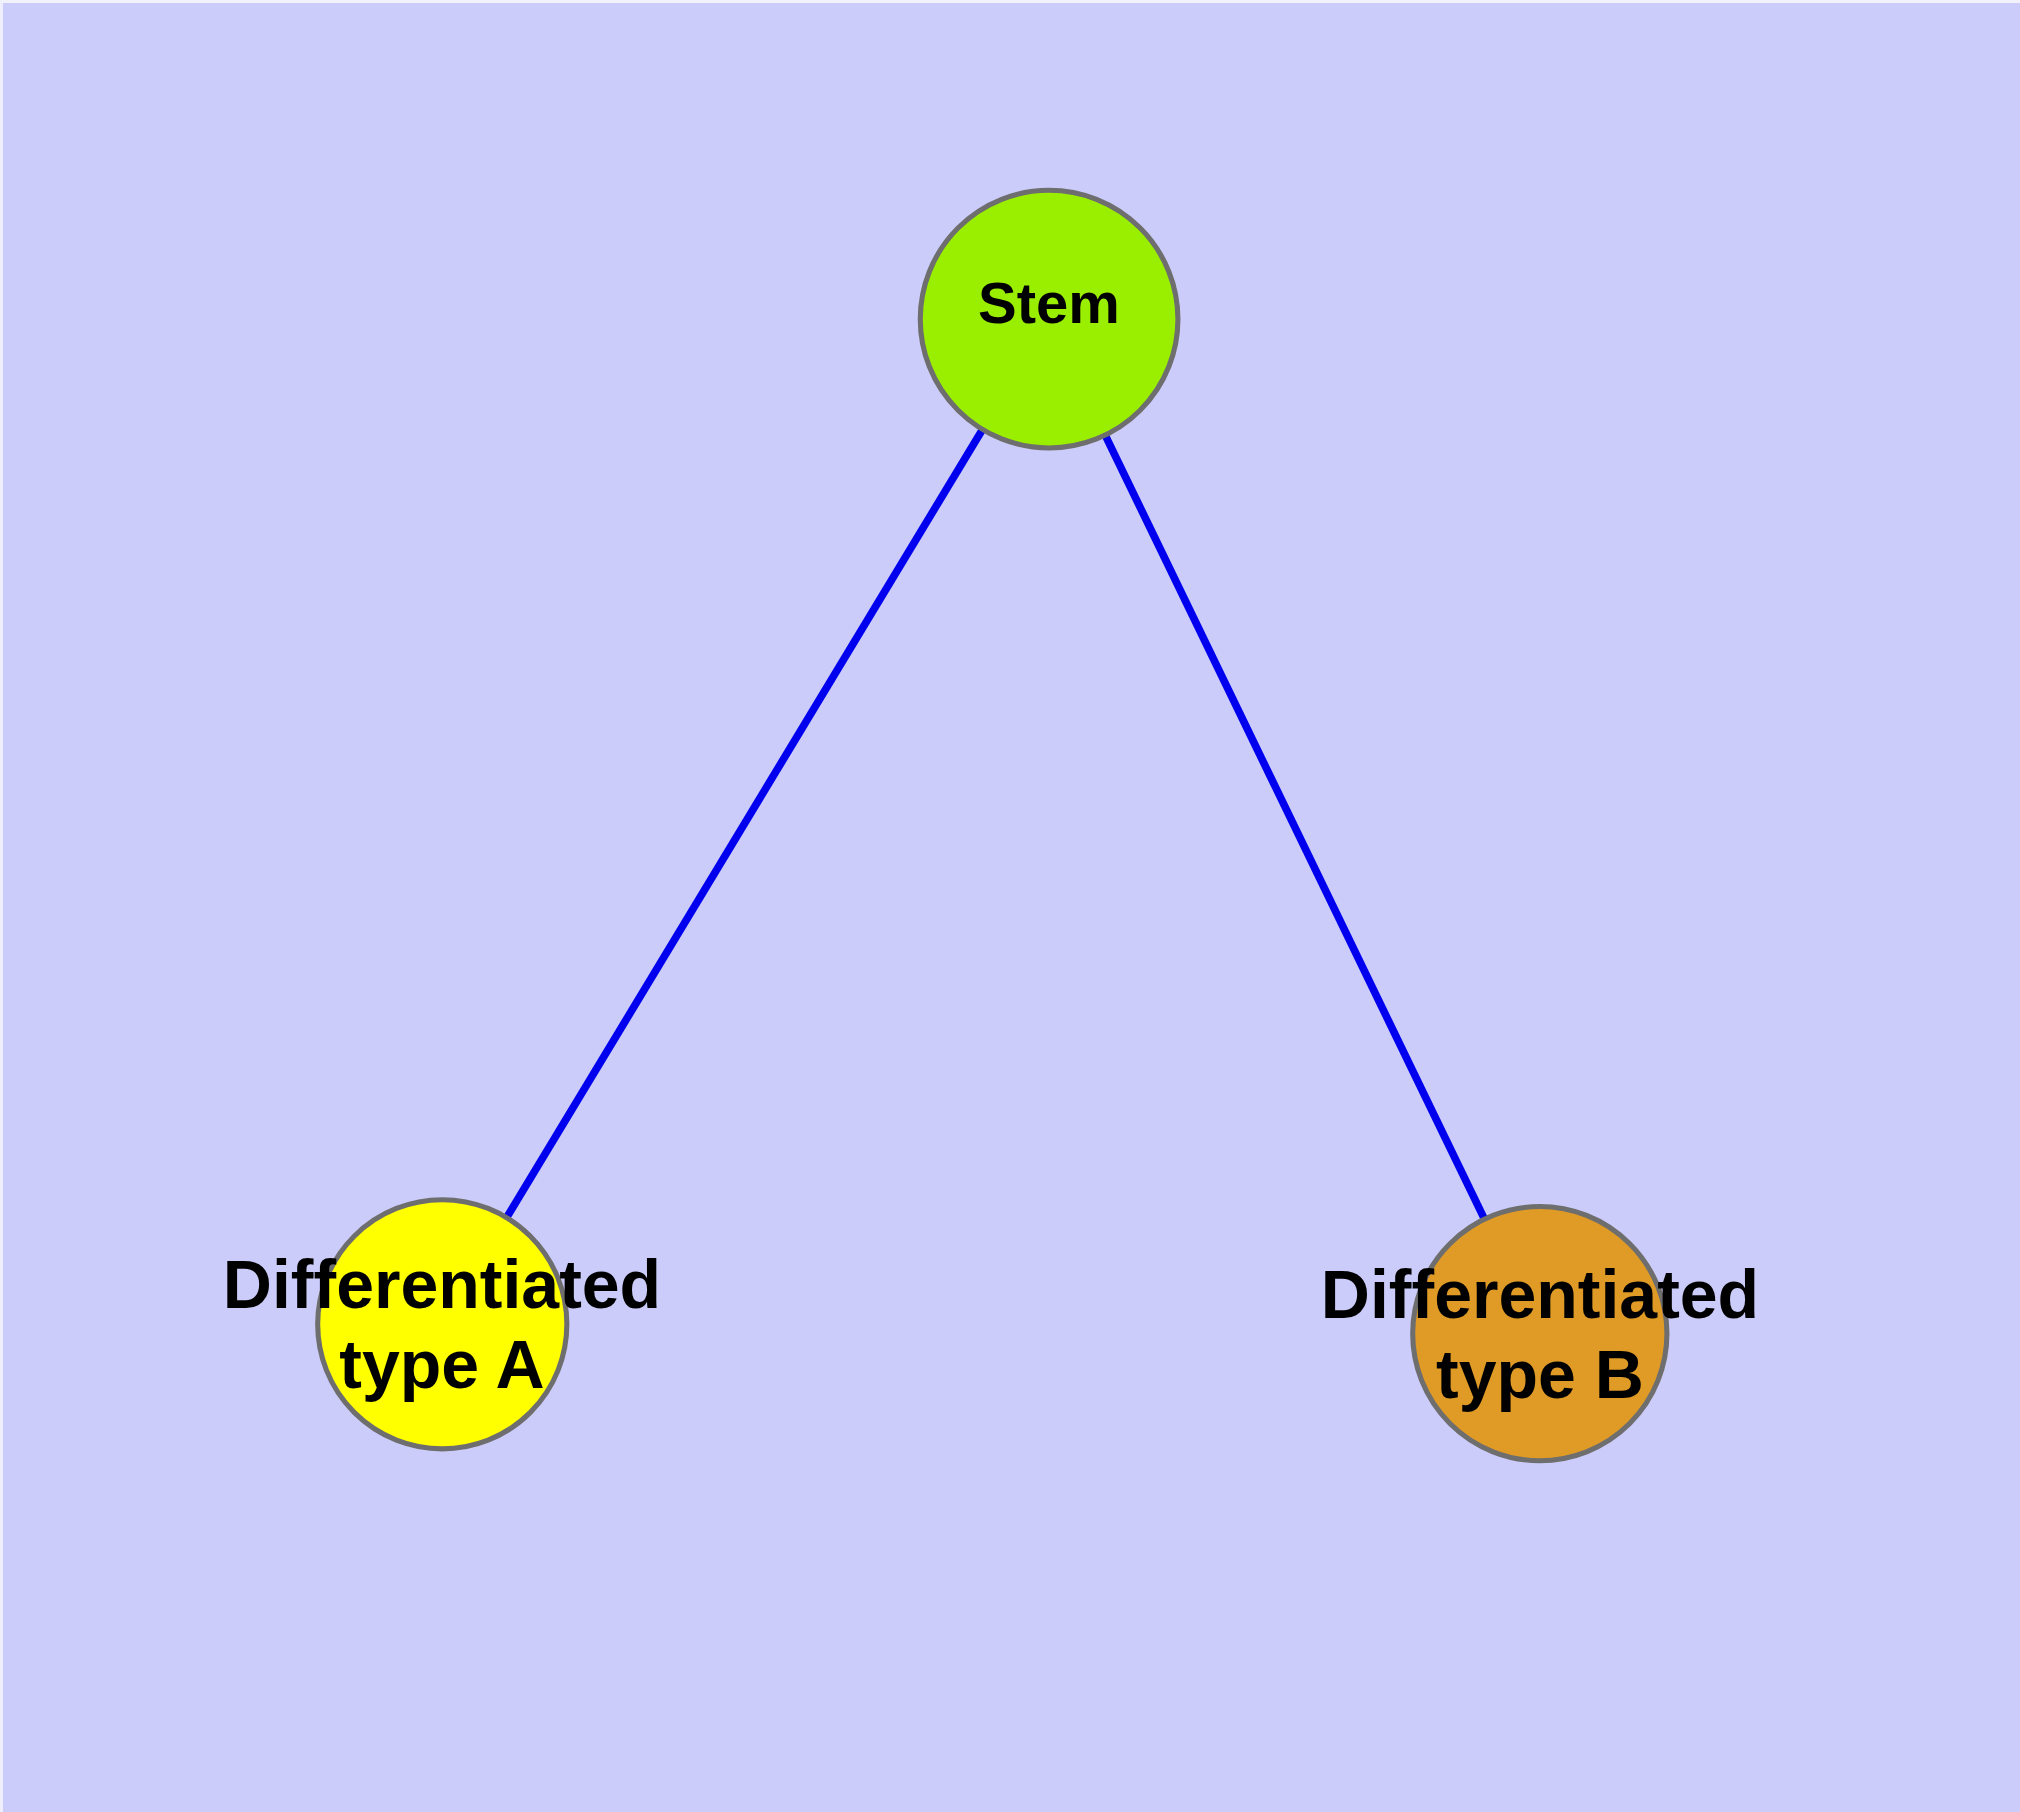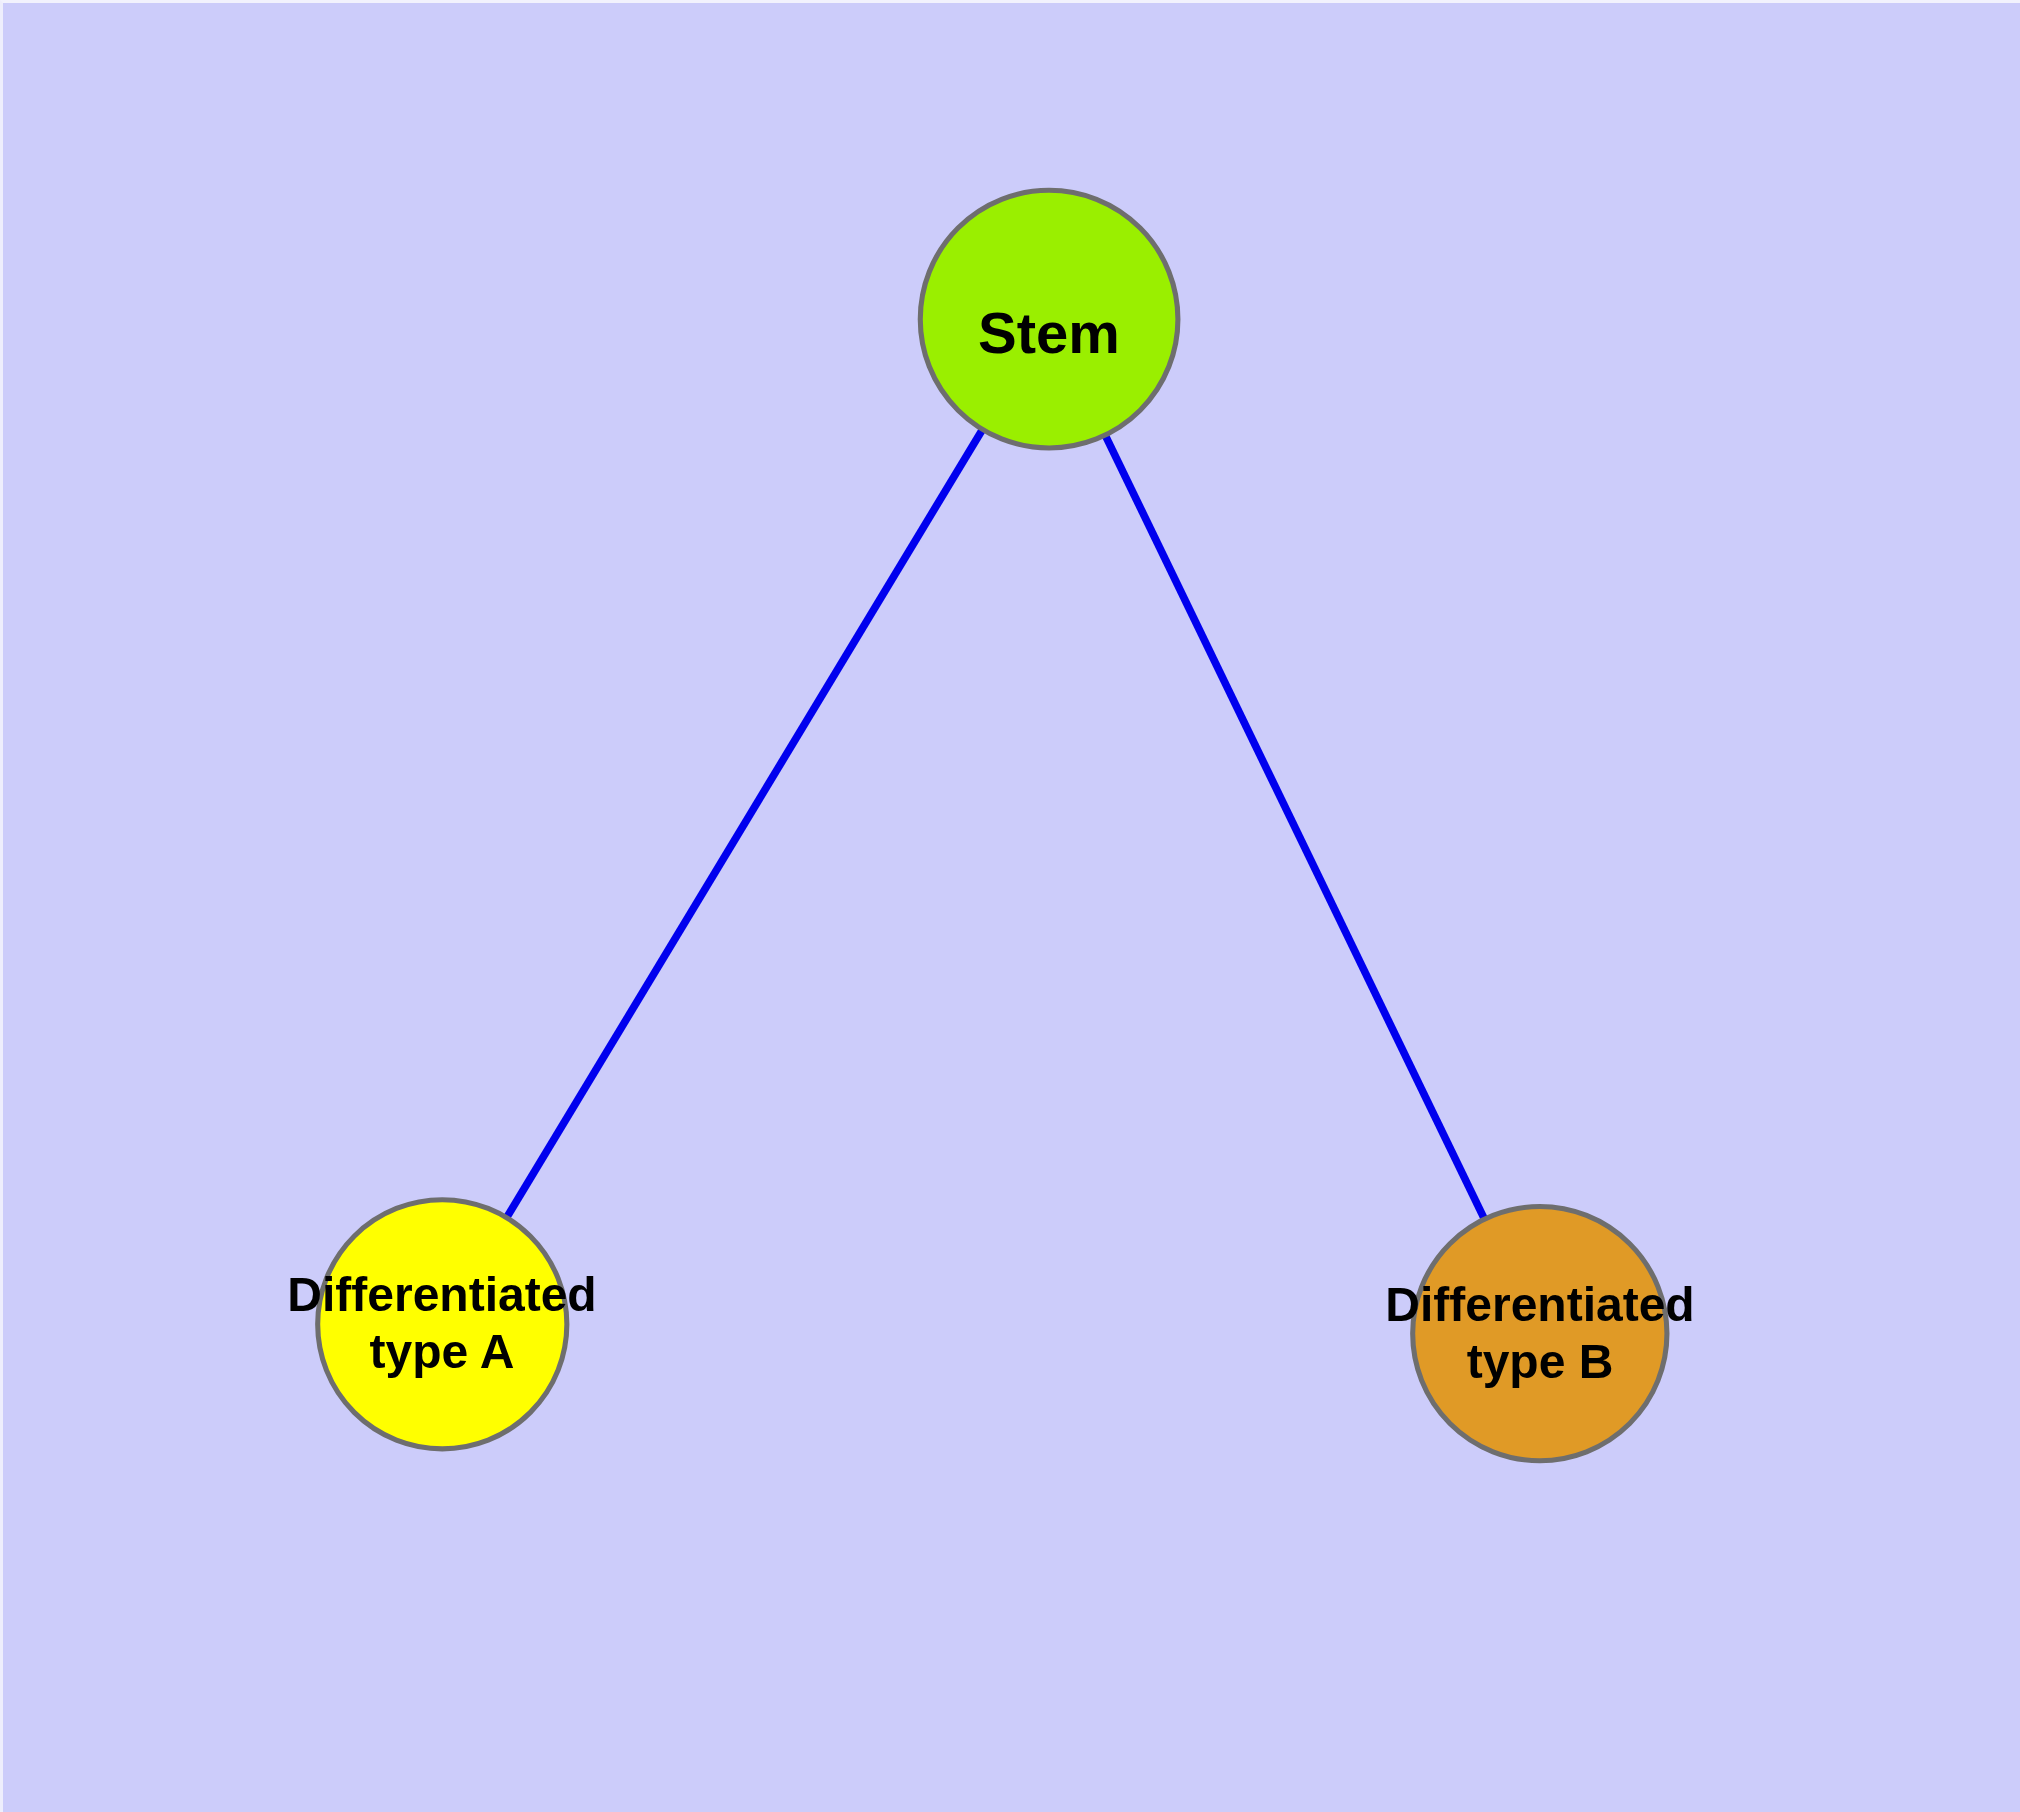--- a/index.html
+++ b/index.html
@@ -33,41 +33,41 @@
     color: #000000;
     white-space: pre;
     line-height: 1.18;
     pointer-events: none;
     transform: translate(-50%, -50%);
   }
   .label-stem {
     font-size: 58px;
   }
   .label-type {
-    font-size: 48px;
+    font-size: 68px;
   }
 </style>
 </head>
 <body>
 
 <div id="canvas">
 
   <svg id="graph-svg" viewBox="0 0 2384 2138">
     <g>
       <line id="edge-0" x1="1156.475623787772" y1="501.4132823850591" x2="592.940230338487" y2="1434.8671603611094" stroke="#0000ee" stroke-width="9" stroke-linecap="butt"></line>
       <line id="edge-1" x1="1299.3164468457744" y1="508.0324471060312" x2="1748.5544391121691" y2="1436.7679855220492" stroke="#0000ee" stroke-width="9" stroke-linecap="butt"></line>
     </g>
     <g>
       <circle id="node-0" cx="1234" cy="373" r="152" fill="#9aef00" stroke="#6e6e6e" stroke-width="6"></circle>
       <circle id="node-1" cx="518" cy="1559" r="147" fill="#ffff00" stroke="#6e6e6e" stroke-width="6"></circle>
       <circle id="node-2" cx="1813" cy="1570" r="150" fill="#e09a26" stroke="#6e6e6e" stroke-width="6"></circle>
     </g>
   </svg>
 
-  <div id="label-0" class="node-label label-stem" style="left: 1046px; top: 330px;">Stem</div>
+  <div id="label-0" class="node-label label-stem" style="left: 1046px; top: 300px;">Stem</div>
 
   <div id="label-1" class="node-label label-type" style="left: 439px; top: 1321px;">Differentiated
 type A</div>
 
   <div id="label-2" class="node-label label-type" style="left: 1537px; top: 1331px;">Differentiated
 type B</div>
 
 </div>
 
 

